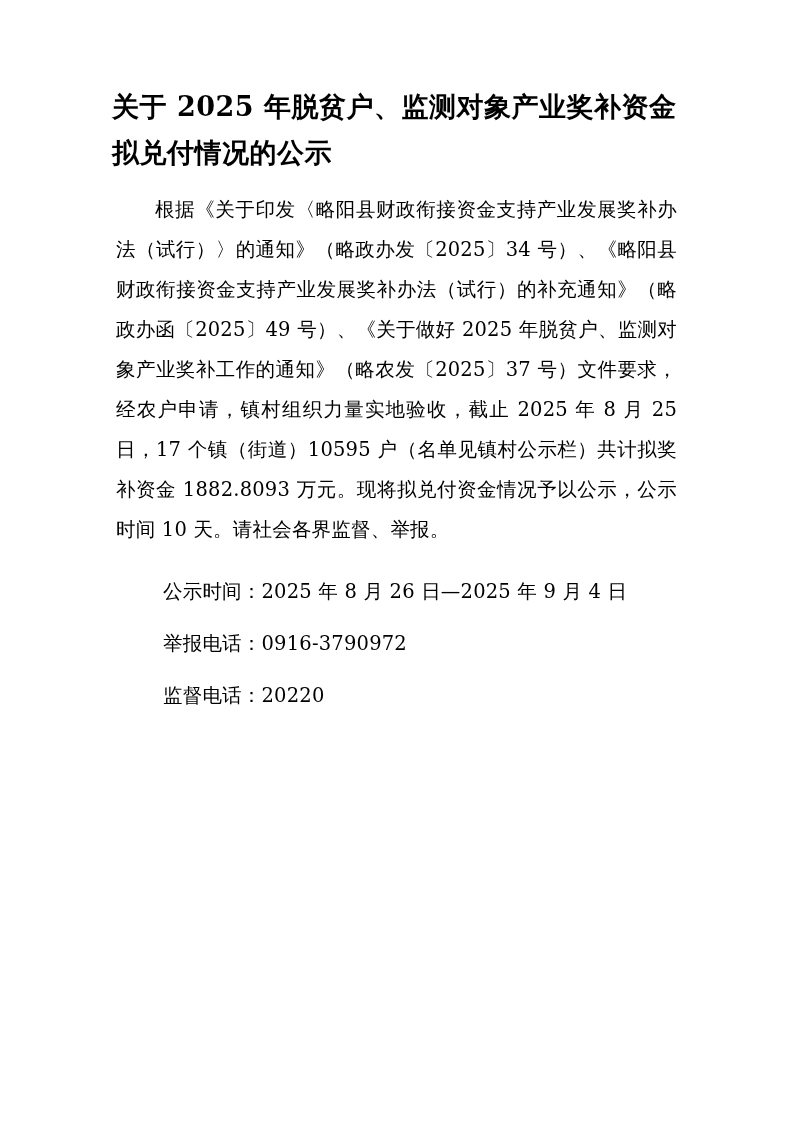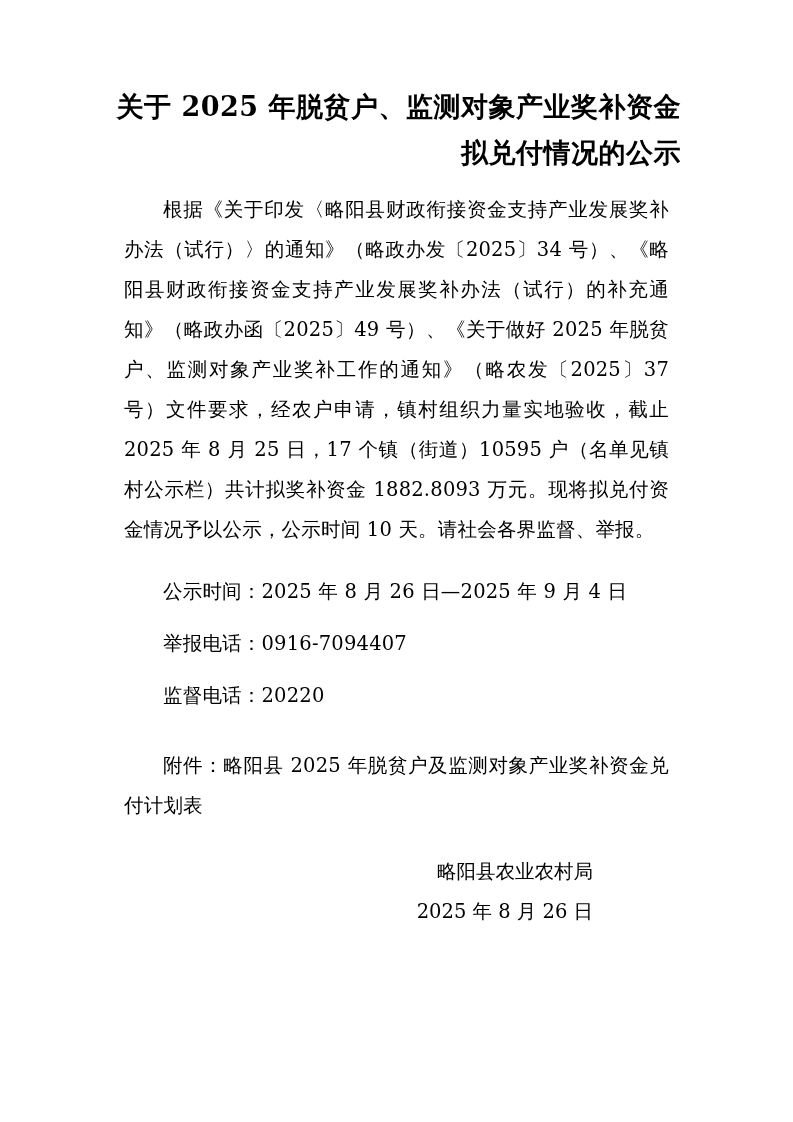--- a/index.html
+++ b/index.html
@@ -19,34 +19,34 @@
     width: 793px;
     height: 1122px;
     box-sizing: border-box;
     padding: 84px 112px 60px 112px;
     background: #ffffff;
   }
   .doc-title {
     font-size: 27px;
     line-height: 46px;
     font-weight: bold;
-    text-align: right;
+    text-align: left;
     letter-spacing: 0.5px;
     margin: 0 0 14px 0;
     font-family: "DejaVu Serif", "Liberation Serif", serif;
   }
   .body-block {
     font-size: 19.5px;
     line-height: 40px;
     text-align: justify;
     text-justify: inter-ideograph;
     letter-spacing: 0.2px;
   }
   .para {
-    margin: 12px;
+    margin: 4px;
     text-indent: 2em;
     text-align: justify;
     text-justify: inter-ideograph;
   }
   .para-main {
     margin-bottom: 4px;
   }
   .info-line {
     margin: 12px;
     text-indent: 2em;
@@ -73,29 +73,24 @@
   <h1 class="doc-title">关于 2025 年脱贫户、监测对象产业奖补资金拟兑付情况的公示</h1>
 
   <div class="body-block">
 
     <p class="para para-main">根据《关于印发〈略阳县财政衔接资金支持产业发展奖补办法（试行）〉的通知》（略政办发〔2025〕34 号）、《略阳县财政衔接资金支持产业发展奖补办法（试行）的补充通知》（略政办函〔2025〕49 号）、《关于做好 2025 年脱贫户、监测对象产业奖补工作的通知》（略农发〔2025〕37 号）文件要求，经农户申请，镇村组织力量实地验收，截止 2025 年 8 月 25 日，17 个镇（街道）10595 户（名单见镇村公示栏）共计拟奖补资金 1882.8093 万元。现将拟兑付资金情况予以公示，公示时间 10 天。请社会各界监督、举报。</p>
 
     <div class="spacer-sm"></div>
 
     <p class="info-line">公示时间：2025 年 8 月 26 日—2025 年 9 月 4 日</p>
 
-    <p class="info-line">举报电话：0916-7094407</p>
+    <p class="info-line">举报电话：0916-3790972</p>
 
     <p class="info-line">监督电话：20220</p>
 
 
     <div class="spacer-sm"></div>
 
-    <p class="para">附件：略阳县 2025 年脱贫户及监测对象产业奖补资金兑付计划表</p>
 
   </div>
 
-  <div class="sign-block">
-    <p class="sign-line">略阳县农业农村局</p>
-    <p class="sign-line">2025 年 8 月 26 日</p>
-  </div>
 
 </div>
 
 </body></html>

